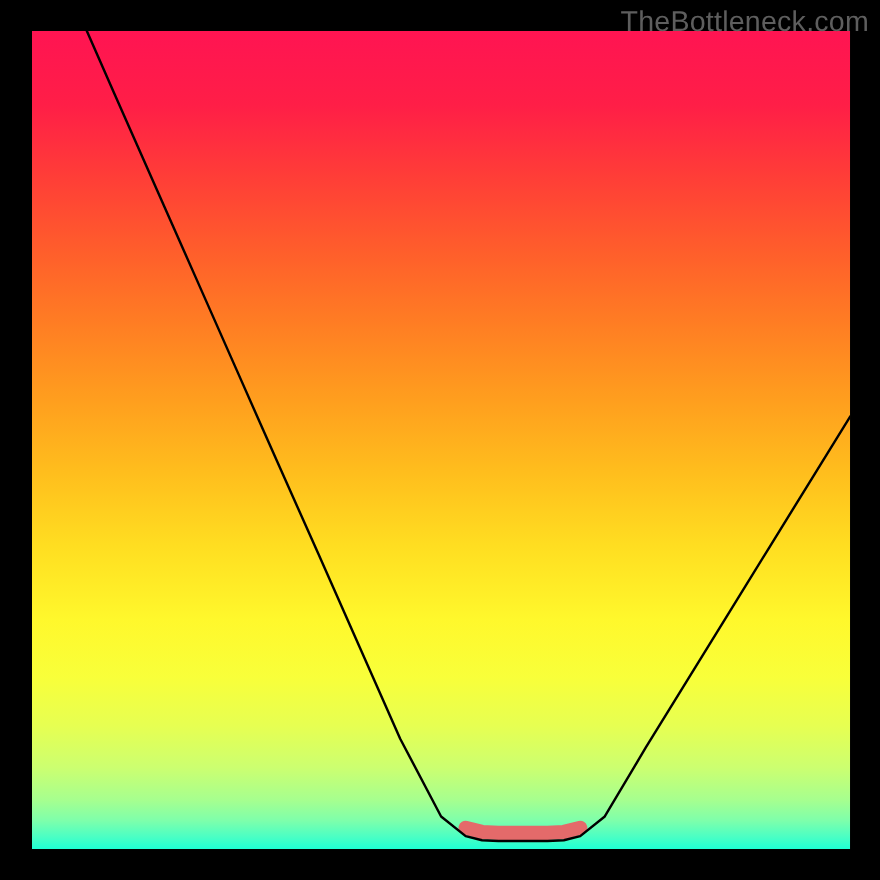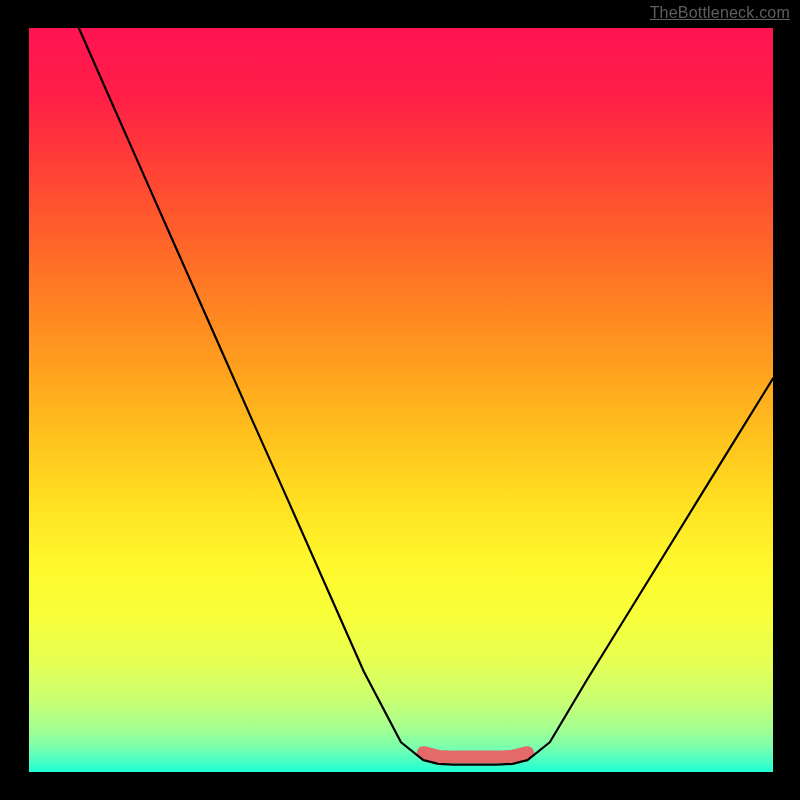--- a/index.html
+++ b/index.html
@@ -15,26 +15,25 @@
     position: relative;
     width: 800px;
     height: 800px;
     background: #000;
   }
   .watermark {
     position: absolute;
     top: 4px;
     right: 10px;
     color: #5e5e5e;
-    font-size: 16px;
+    font-size: 26px;
     font-weight: 500;
     letter-spacing: 0.2px;
     z-index: 20;
     user-select: none;
-    text-decoration: underline;
   }
   .plot-area {
     position: absolute;
     left: 29px;
     top: 28px;
     width: 744px;
     height: 744px;
     overflow: hidden;
   }
   .gradient-bg {

